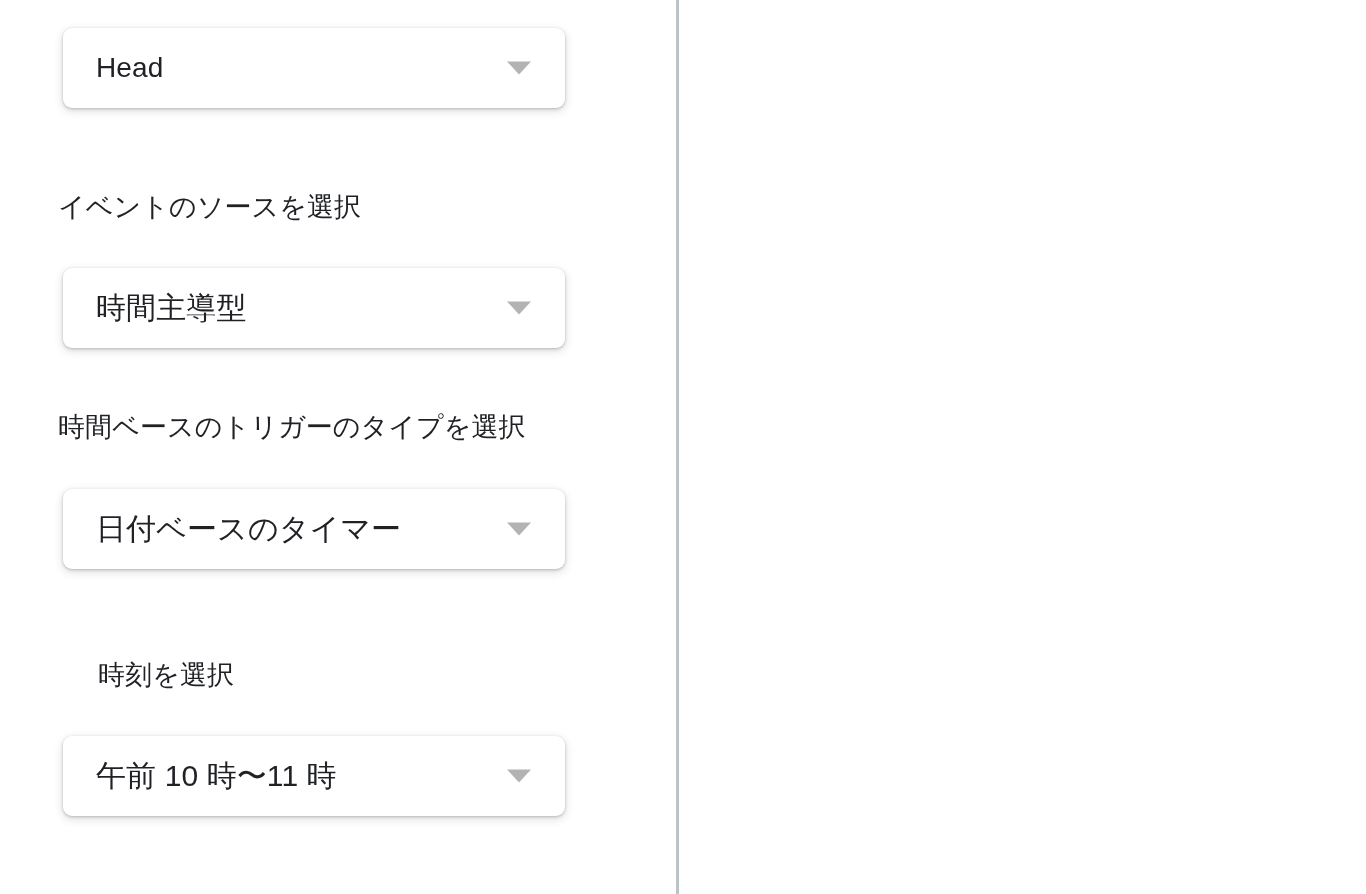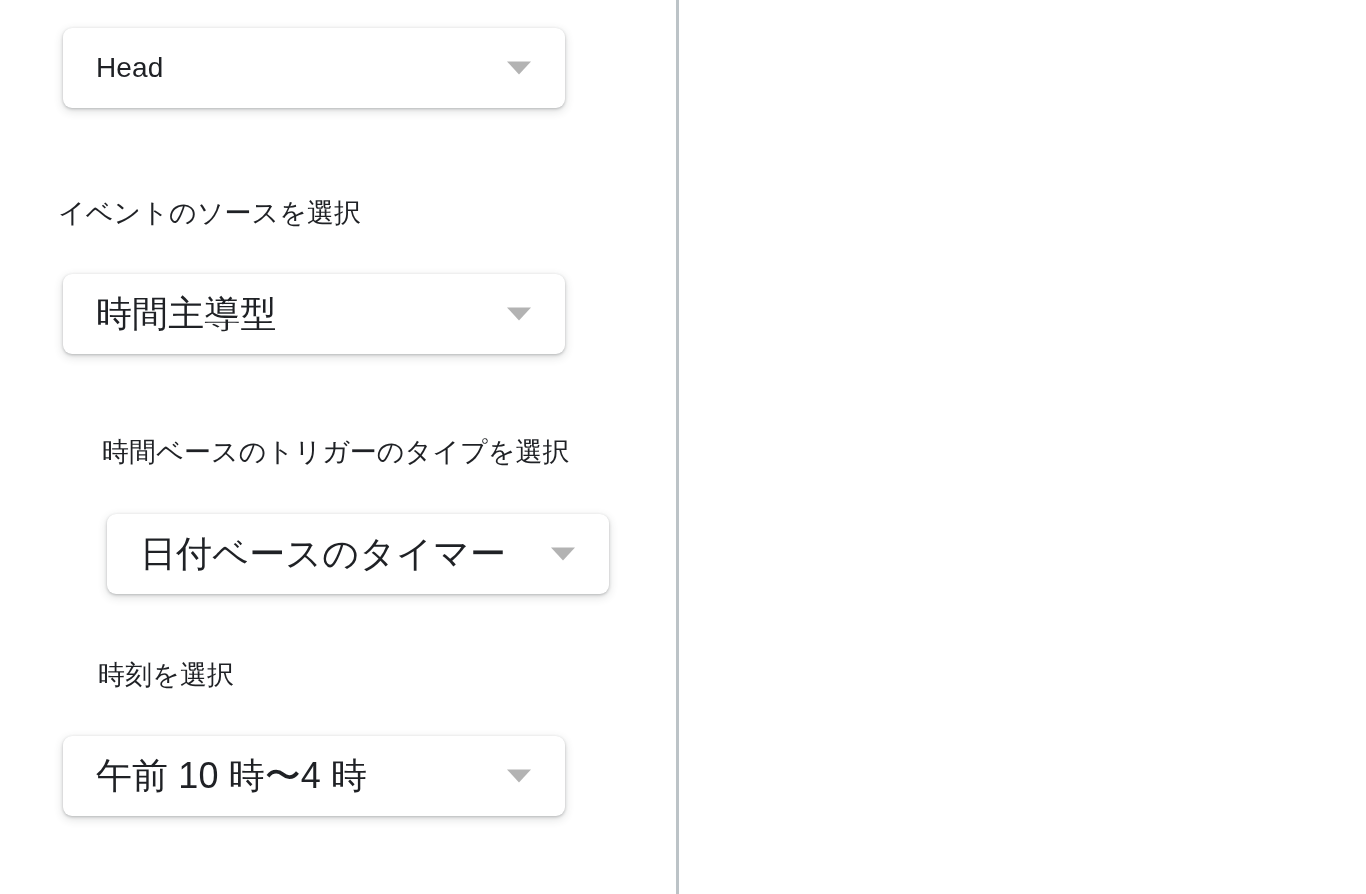--- a/index.html
+++ b/index.html
@@ -81,21 +81,21 @@
     box-sizing: border-box;
   }
 
   .select-value {
     position: absolute;
     left: 33px;
     top: 0;
     height: 80px;
     display: flex;
     align-items: center;
-    font-size: 36px;
+    font-size: 30px;
     color: #1f2125;
     white-space: nowrap;
     letter-spacing: 0.1px;
   }
 
   .select-value.latin {
     font-size: 28px;
   }
 
   .caret-icon {
@@ -117,25 +117,25 @@
     line-height: 32px;
     color: #83898e;
     white-space: nowrap;
     letter-spacing: 0.3px;
   }
 
   
   #group-head        { top: 0px;   height: 150px; }
   #box-head          { top: 28px; }
 
-  #group-source      { top: 160px; height: 235px; text-decoration: underline; }
+  #group-source      { top: 154px; height: 235px; text-decoration: underline; }
   #label-source      { top: 36px; }
   #box-source        { top: 114px; }
 
-  #group-trigger     { top: 399px; height: 235px; margin-left: 44px; }
+  #group-trigger     { top: 374px; height: 235px; }
   #label-trigger     { top: 36px; }
   #box-trigger       { top: 115px; }
 
   #group-time        { top: 620px; height: 274px; }
   #label-time        { top: 38px; margin-left: 40px; }
   #box-time          { top: 116px; }
   #helper-time       { top: 220px; }
 </style>
 </head>
 <body>
@@ -163,21 +163,21 @@
       <div class="field-label" id="label-trigger">時間ベースのトリガーのタイプを選択</div>
       <div class="select-box" id="box-trigger">
         <div class="select-value">日付ベースのタイマー</div>
         <span class="caret-icon"></span>
       </div>
     </div>
 
     <div class="field-group" id="group-time">
       <div class="field-label" id="label-time">時刻を選択</div>
       <div class="select-box" id="box-time">
-        <div class="select-value">午前 10 時〜4 時</div>
+        <div class="select-value">午前 10 時〜11 時</div>
         <span class="caret-icon"></span>
       </div>
     </div>
 
   </div>
 
   <div class="pane-divider"></div>
 
   <div class="right-pane"></div>
 

